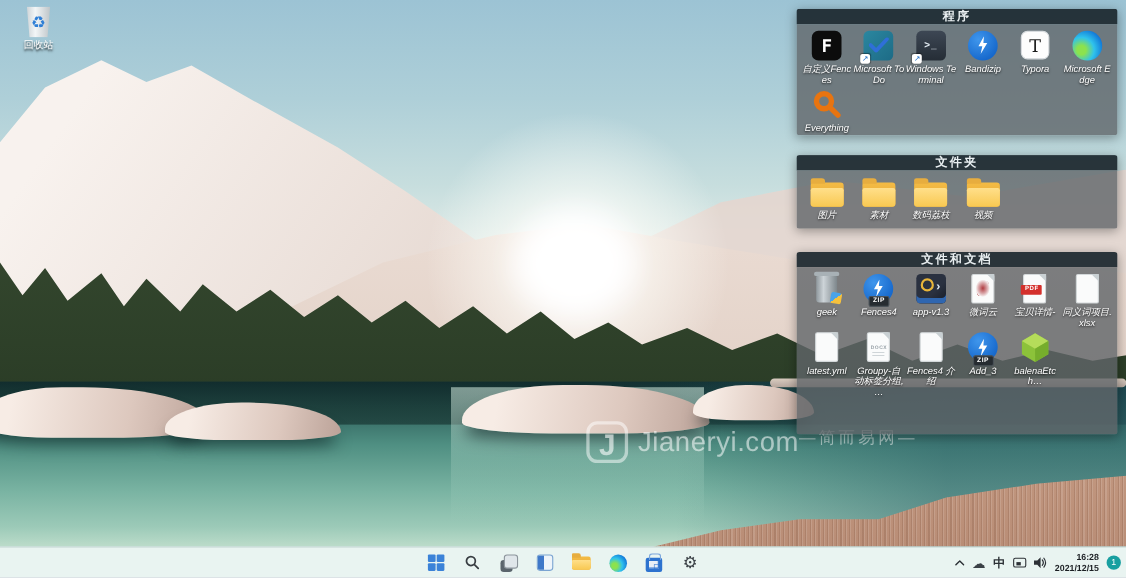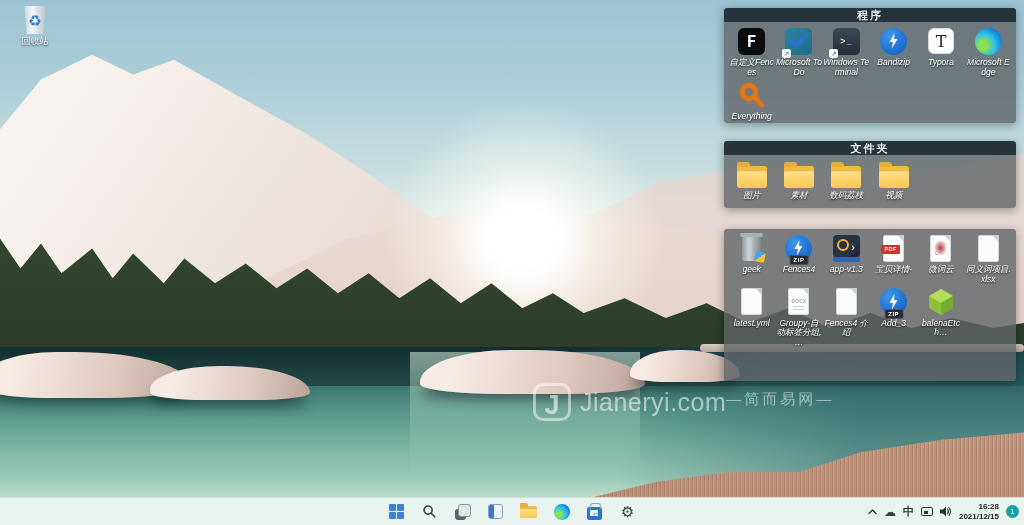--- a/index.html
+++ b/index.html
@@ -297,20 +297,21 @@
       <div class="dicon">
         <div class="ic">
             <div class="folder-ic"></div>
           </div>
         <div class="icon-label">视频</div>
       </div>
     </div>
   </div>
 
   <div class="fence fence-files">
+    <div class="fence-title">文件和文档</div>
     <div class="fence-body">
       <div class="dicon">
         <div class="ic">
             <div class="ic-geek"></div>
           </div>
         <div class="icon-label">geek</div>
       </div>
       <div class="dicon">
         <div class="ic">
             <div class="circle-blue">
@@ -321,35 +322,35 @@
             <span class="zip-badge">ZIP</span>
           </div>
         <div class="icon-label">Fences4</div>
       </div>
       <div class="dicon">
         <div class="ic">
             <div class="ic-installer"></div>
           </div>
         <div class="icon-label">app-v1.3</div>
       </div>
+      <div class="dicon ic-wordcloud">
+        <div class="ic">
+            <div class="page">
+          <span class="page-blob"></span>
+        </div>
+          </div>
+        <div class="icon-label">微词云</div>
+      </div>
       <div class="dicon">
         <div class="ic">
             <div class="page">
           <span class="pdf-band">PDF</span>
         </div>
           </div>
         <div class="icon-label">宝贝详情-</div>
-      </div>
-      <div class="dicon ic-wordcloud">
-        <div class="ic">
-            <div class="page">
-          <span class="page-blob"></span>
-        </div>
-          </div>
-        <div class="icon-label">微词云</div>
       </div>
       <div class="dicon">
         <div class="ic">
             <div class="page"></div>
           </div>
         <div class="icon-label">同义词项目.xlsx</div>
       </div>
       <div class="dicon">
         <div class="ic">
             <div class="page"></div>

